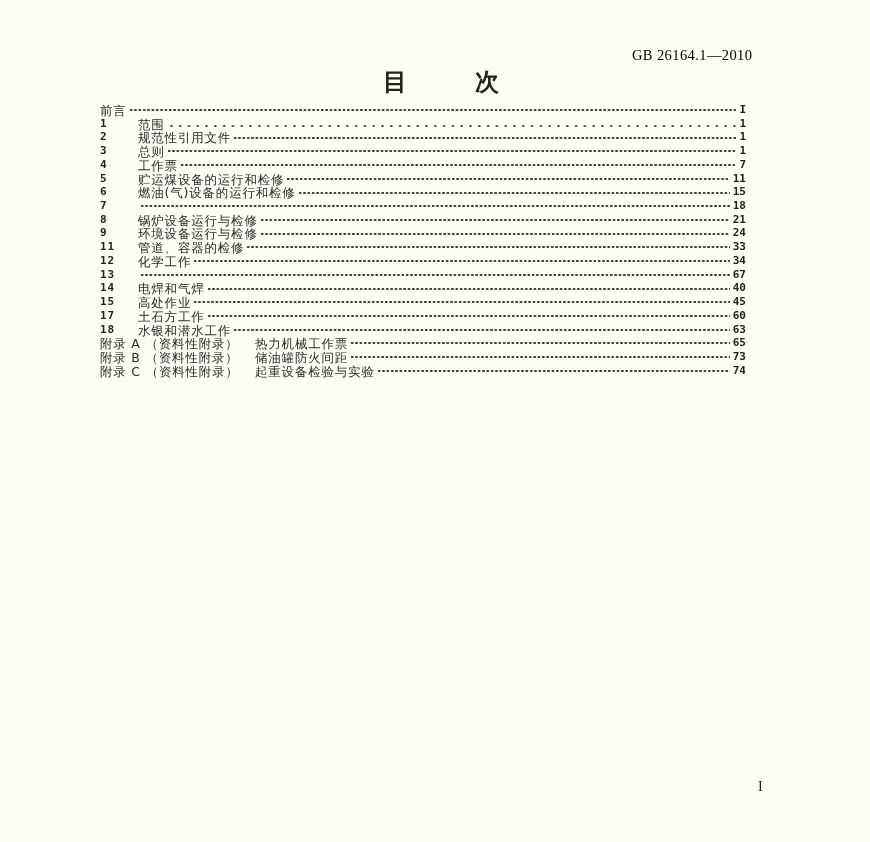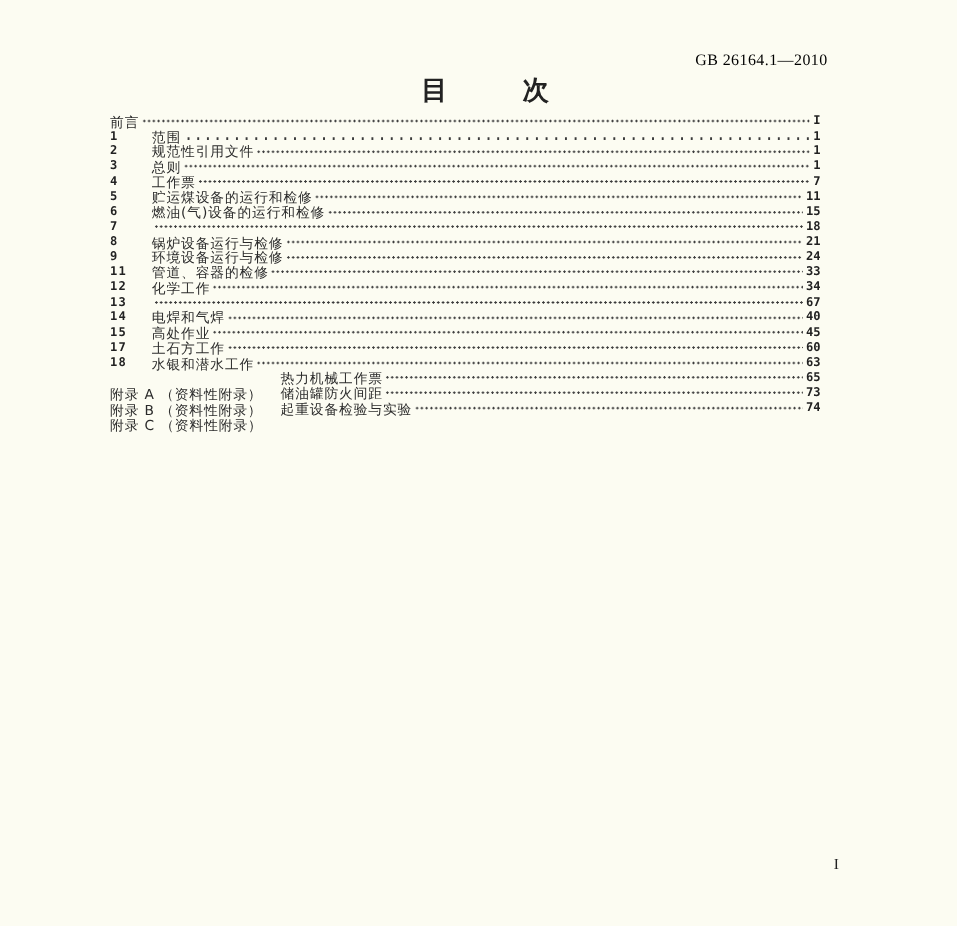--- a/index.html
+++ b/index.html
@@ -59,21 +59,20 @@
     width: 38px;
     font-family: "DejaVu Sans Mono", monospace;
     font-size: 11px;
     font-weight: bold;
     letter-spacing: 1px;
     color: #222;
   }
   .toc-prefix {
     flex: none;
     width: 155px;
-    margin-top: 15px;
   }
   .toc-title {
     flex: none;
   }
   .leader {
     flex: 1 1 auto;
     align-self: stretch;
     margin: 0 3px 0 2px;
     background-image: radial-gradient(circle, #3b3b3b 1px, rgba(0,0,0,0) 1.25px);
     background-repeat: repeat-x;

